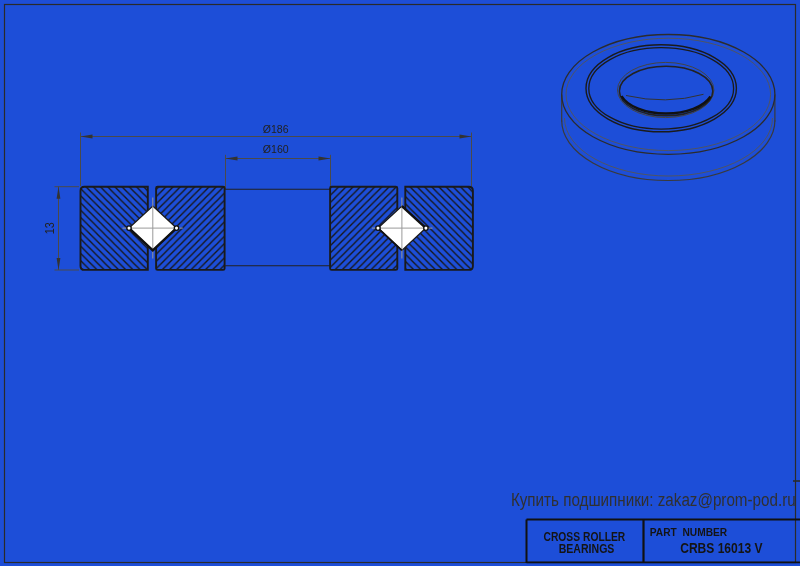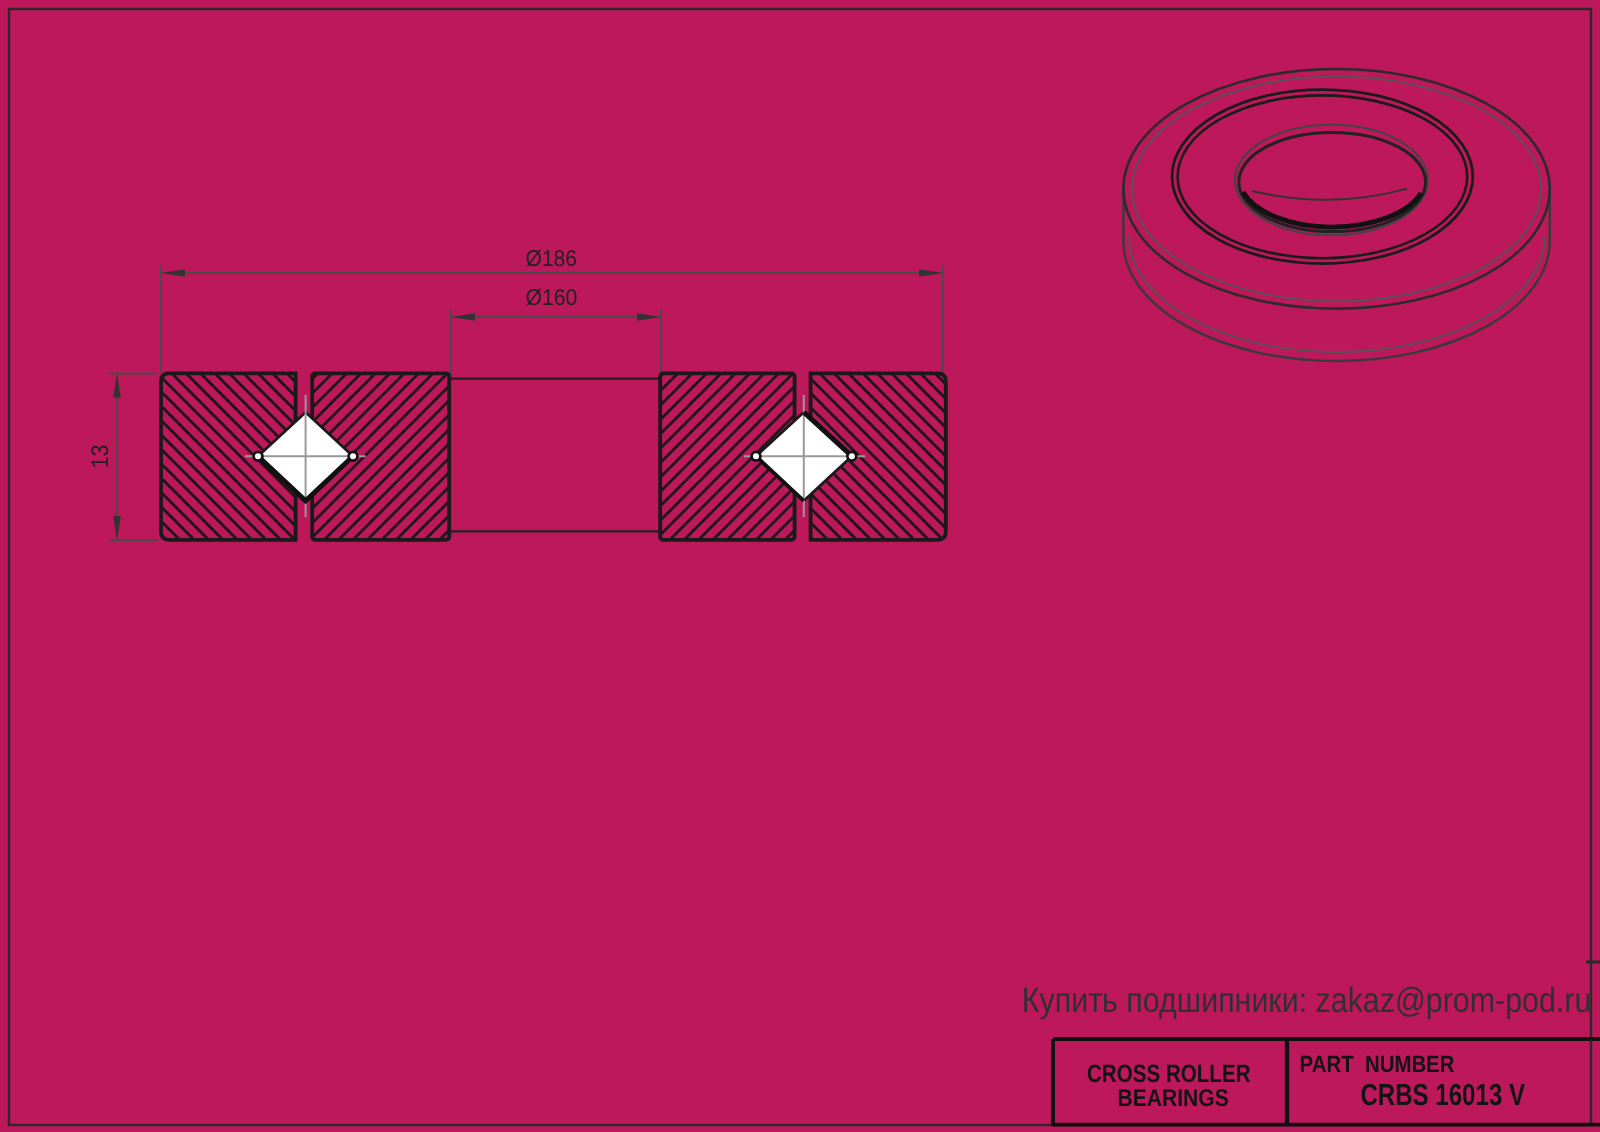--- a/index.html
+++ b/index.html
@@ -1,16 +1,16 @@
 <!DOCTYPE html>
 <html><head>
 <meta charset="utf-8">
 <style>
   html,body{margin:0;padding:0;background:#ffffff;}
-  .page{position:relative;width:800px;height:566px;background:#be185d;overflow:hidden;
+  .page{position:relative;width:800px;height:566px;background:#1d4ed8;overflow:hidden;
         font-family:"Liberation Sans", sans-serif;}
   svg{position:absolute;left:0;top:0;}
 </style>
 </head>
 <body>
 <div class="page">
 <svg width="800" height="566" viewBox="0 0 800 566">
 <defs>
 
   <pattern id="hb" width="7.2" height="7.2" patternUnits="userSpaceOnUse">

